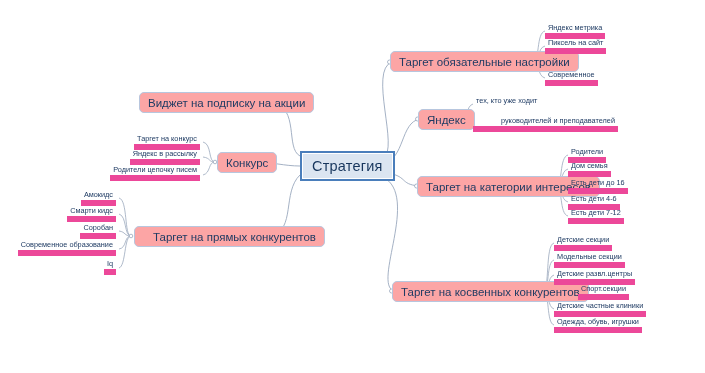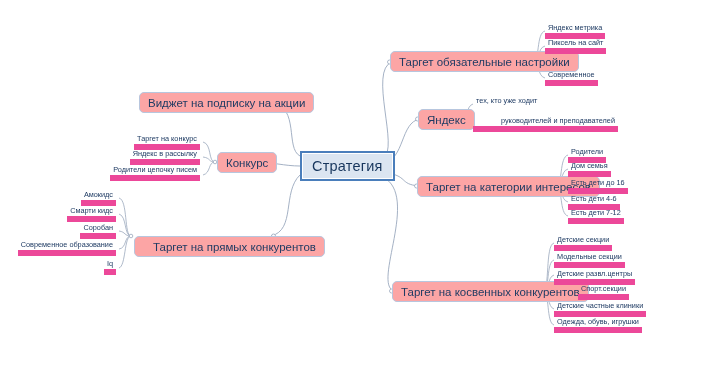--- a/index.html
+++ b/index.html
@@ -183,21 +183,21 @@
     <span>Виджет на подписку на акции</span>
   </div>
 
   <div class="node branch-node" style="left:217px; top:152px;">
     <span>Конкурс</span>
   </div>
   <div class="leaf left" style="right:505px; top:134px;">Таргет на конкурс</div>
   <div class="leaf left" style="right:505px; top:149px;">Яндекс в рассылку</div>
   <div class="leaf left" style="right:505px; top:165px;">Родители цепочку писем</div>
 
-  <div class="node branch-node" style="left:134px; top:236px;padding-left:18px;">
+  <div class="node branch-node" style="left:134px; top:226px;padding-left:18px;">
     <span>Таргет на прямых конкурентов</span>
   </div>
   <div class="leaf left" style="right:589px; top:190px;">Амокидс</div>
   <div class="leaf left" style="right:589px; top:206px;">Смарти кидс</div>
   <div class="leaf left" style="right:589px; top:223px;">Соробан</div>
   <div class="leaf left" style="right:589px; top:240px;">Современное образование</div>
   <div class="leaf left" style="right:589px; top:259px;">Iq</div>
 
 </div>
 

